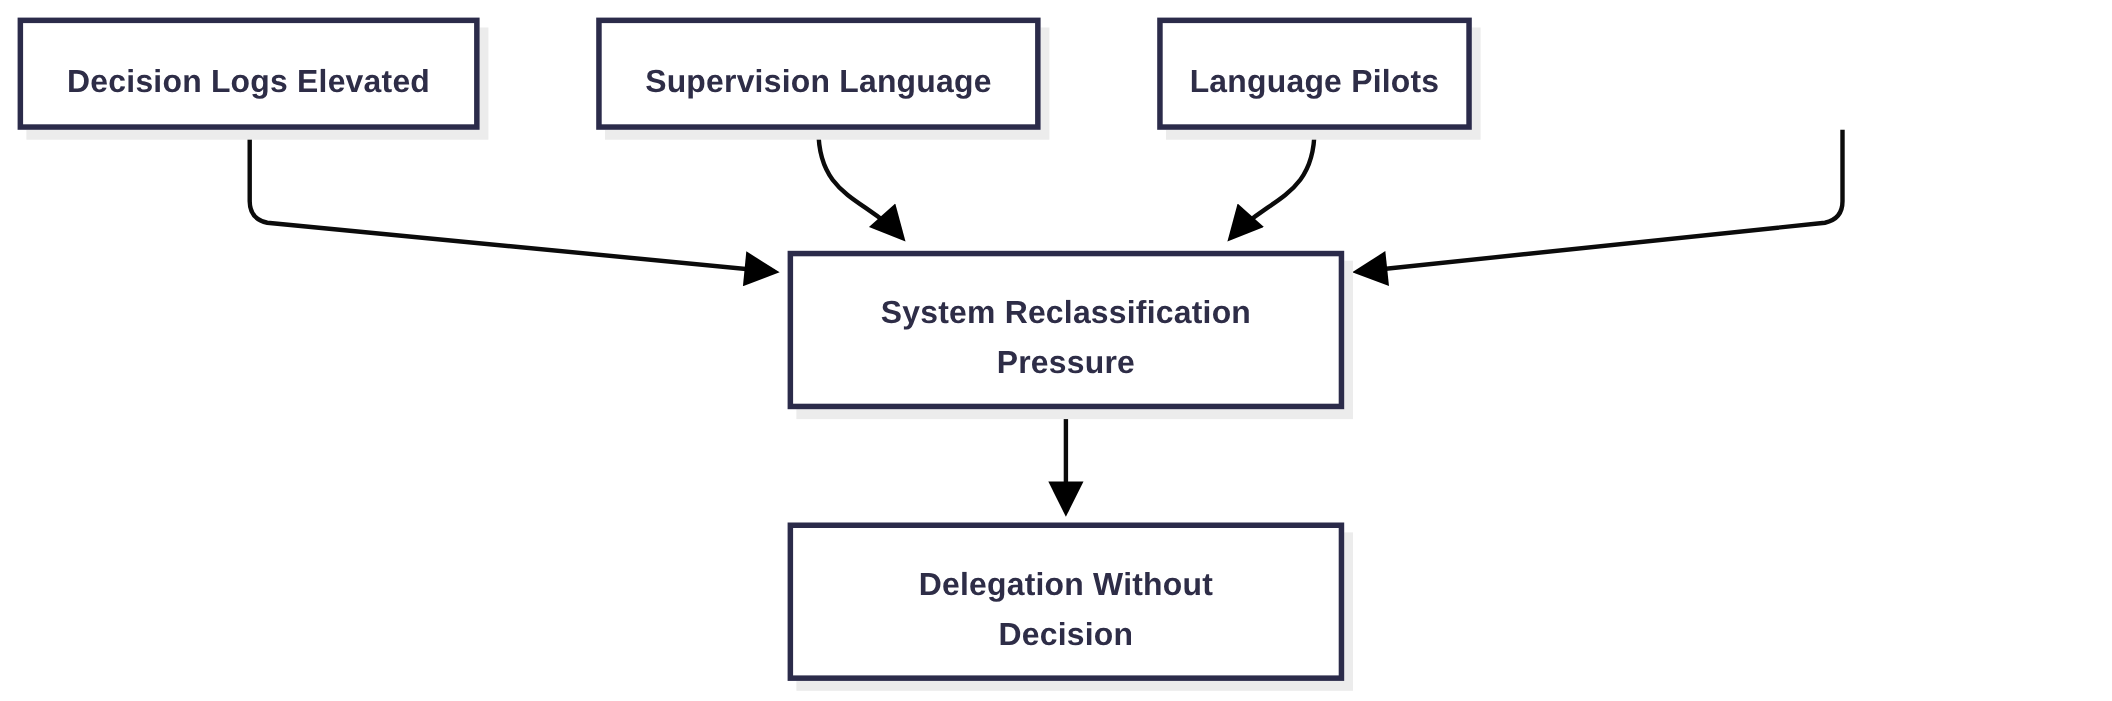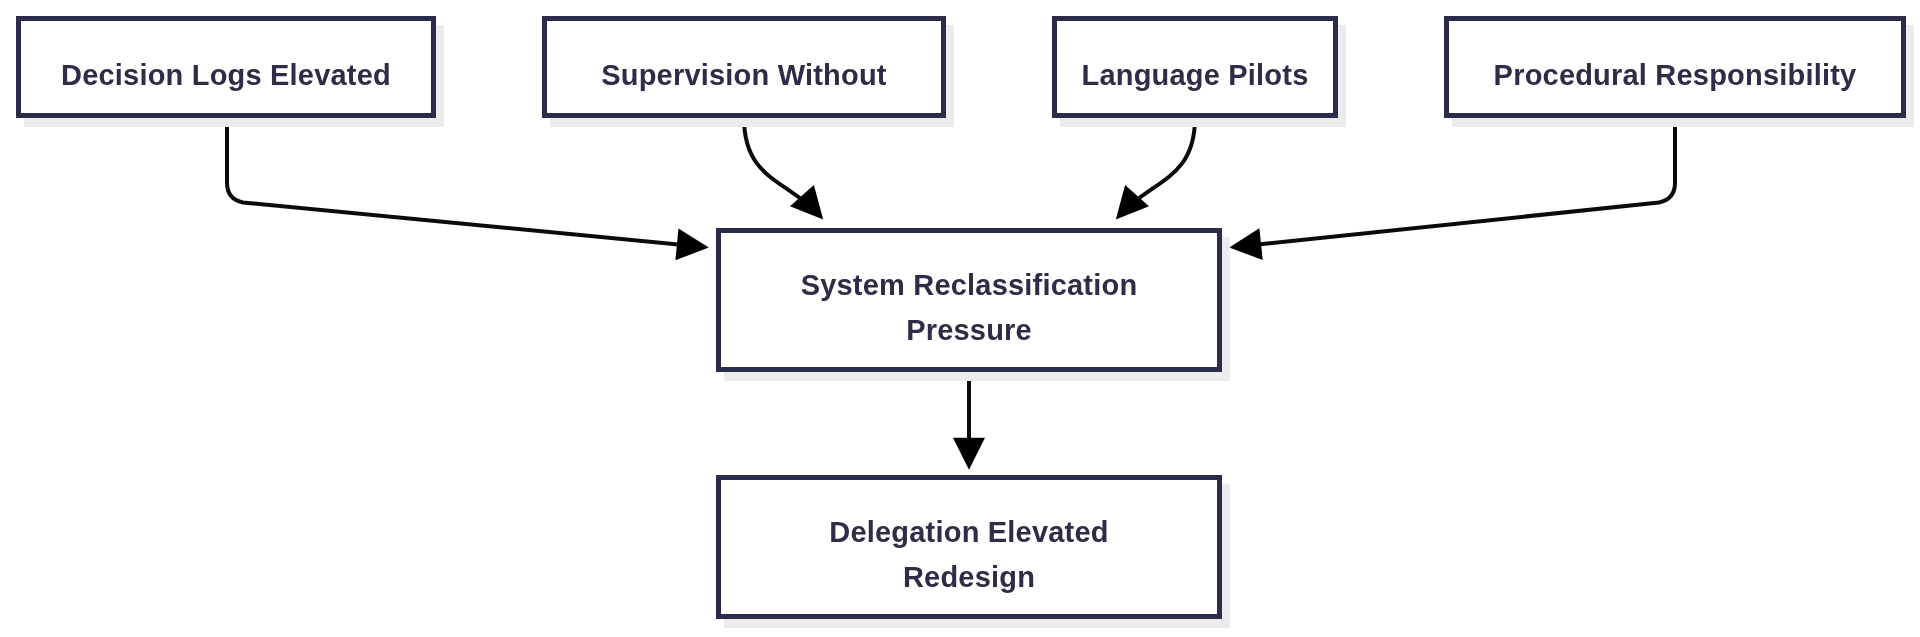--- a/index.html
+++ b/index.html
@@ -79,32 +79,29 @@
     <path class="edge" marker-end="url(#arrow)" d="M 1675 118 L 1675 183 Q 1675 199 1659 202.5 L 1234 247"></path>
 
     <path class="edge" marker-end="url(#arrow)" d="M 969 366 L 969 465"></path>
   </svg>
 
   <div class="node n-decision">
     <span class="label">Decision Logs Elevated</span>
   </div>
 
   <div class="node n-supervision">
-    <span class="label">Supervision Without</span>
+    <span class="label">Supervision Language</span>
   </div>
 
   <div class="node n-pilots">
     <span class="label">Language Pilots</span>
   </div>
 
-  <div class="node n-procedural">
-    <span class="label">Procedural Responsibility</span>
-  </div>
 
   <div class="node n-pressure wrap">
     <span class="label">System Reclassification Pressure</span>
   </div>
 
   <div class="node n-delegation wrap">
-    <span class="label">Delegation Elevated Redesign</span>
+    <span class="label">Delegation Without Decision</span>
   </div>
 
 </div>
 
 </body></html>

